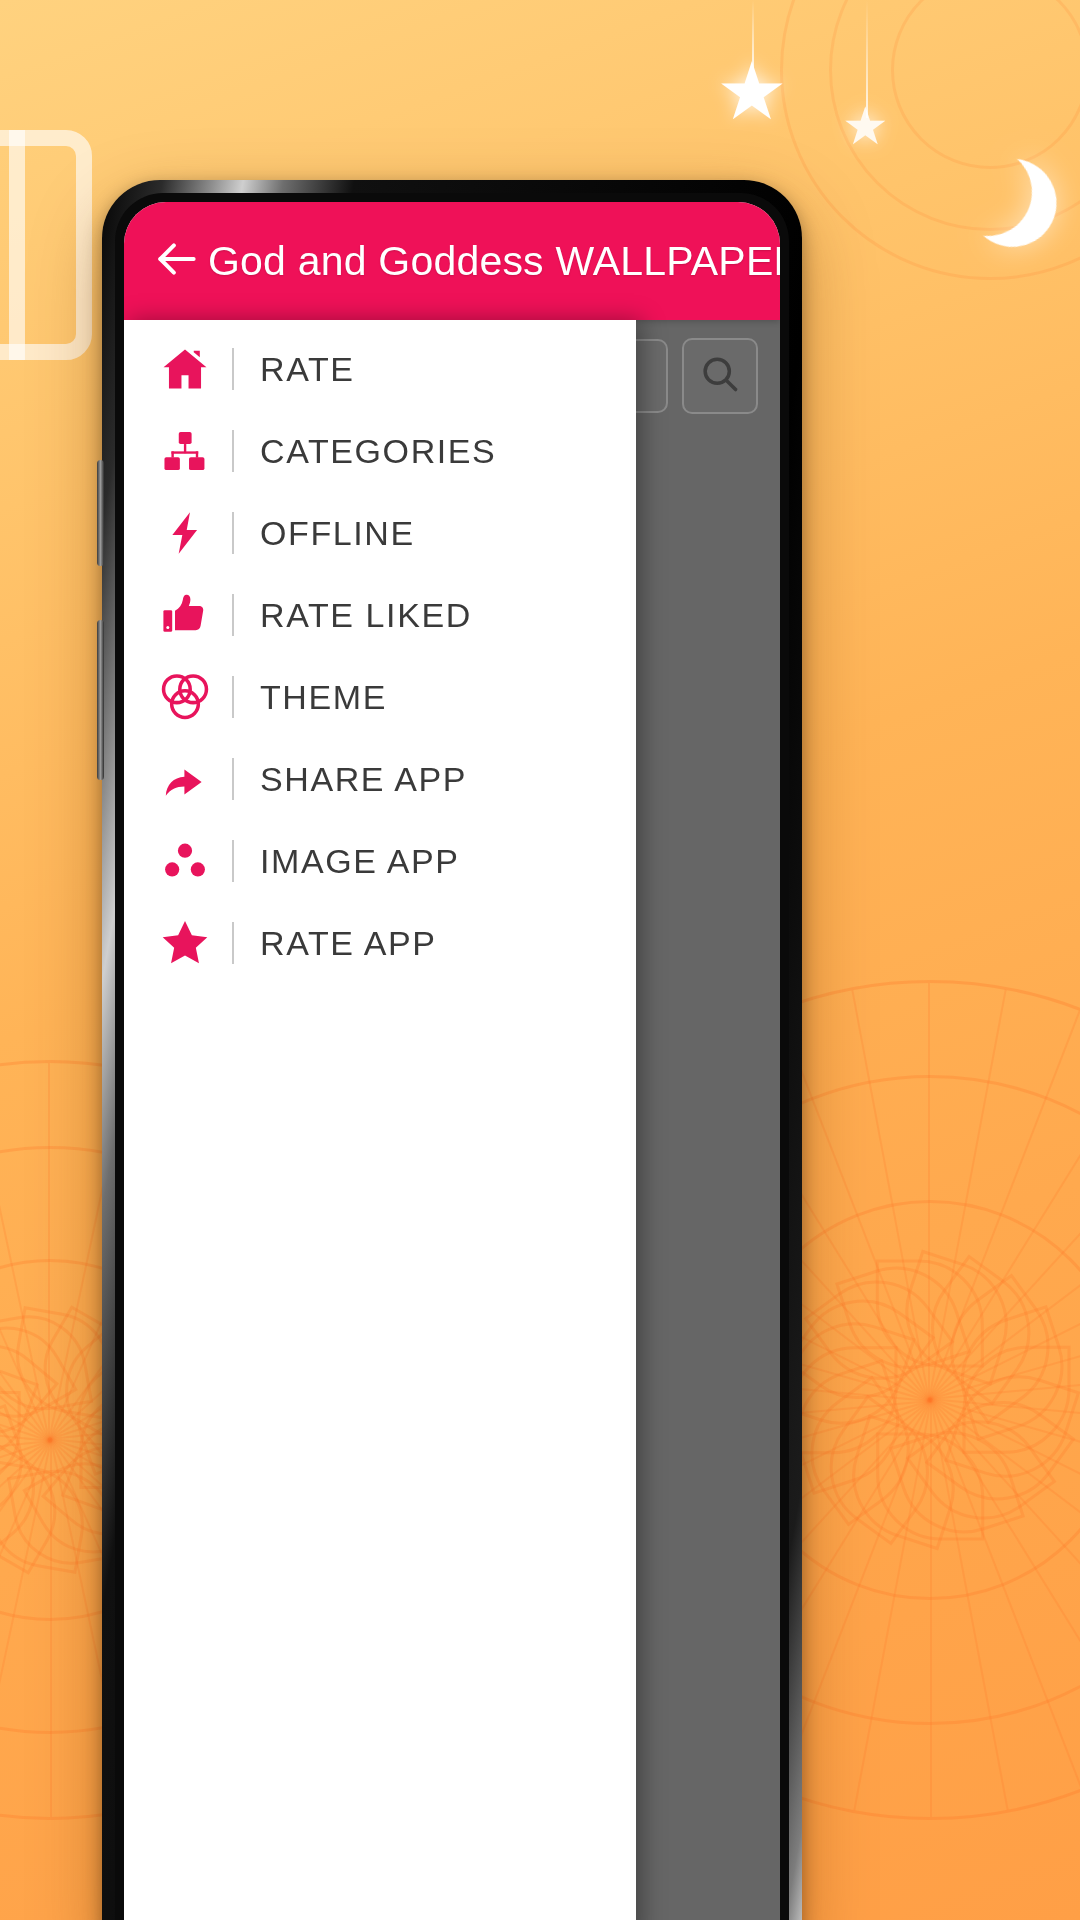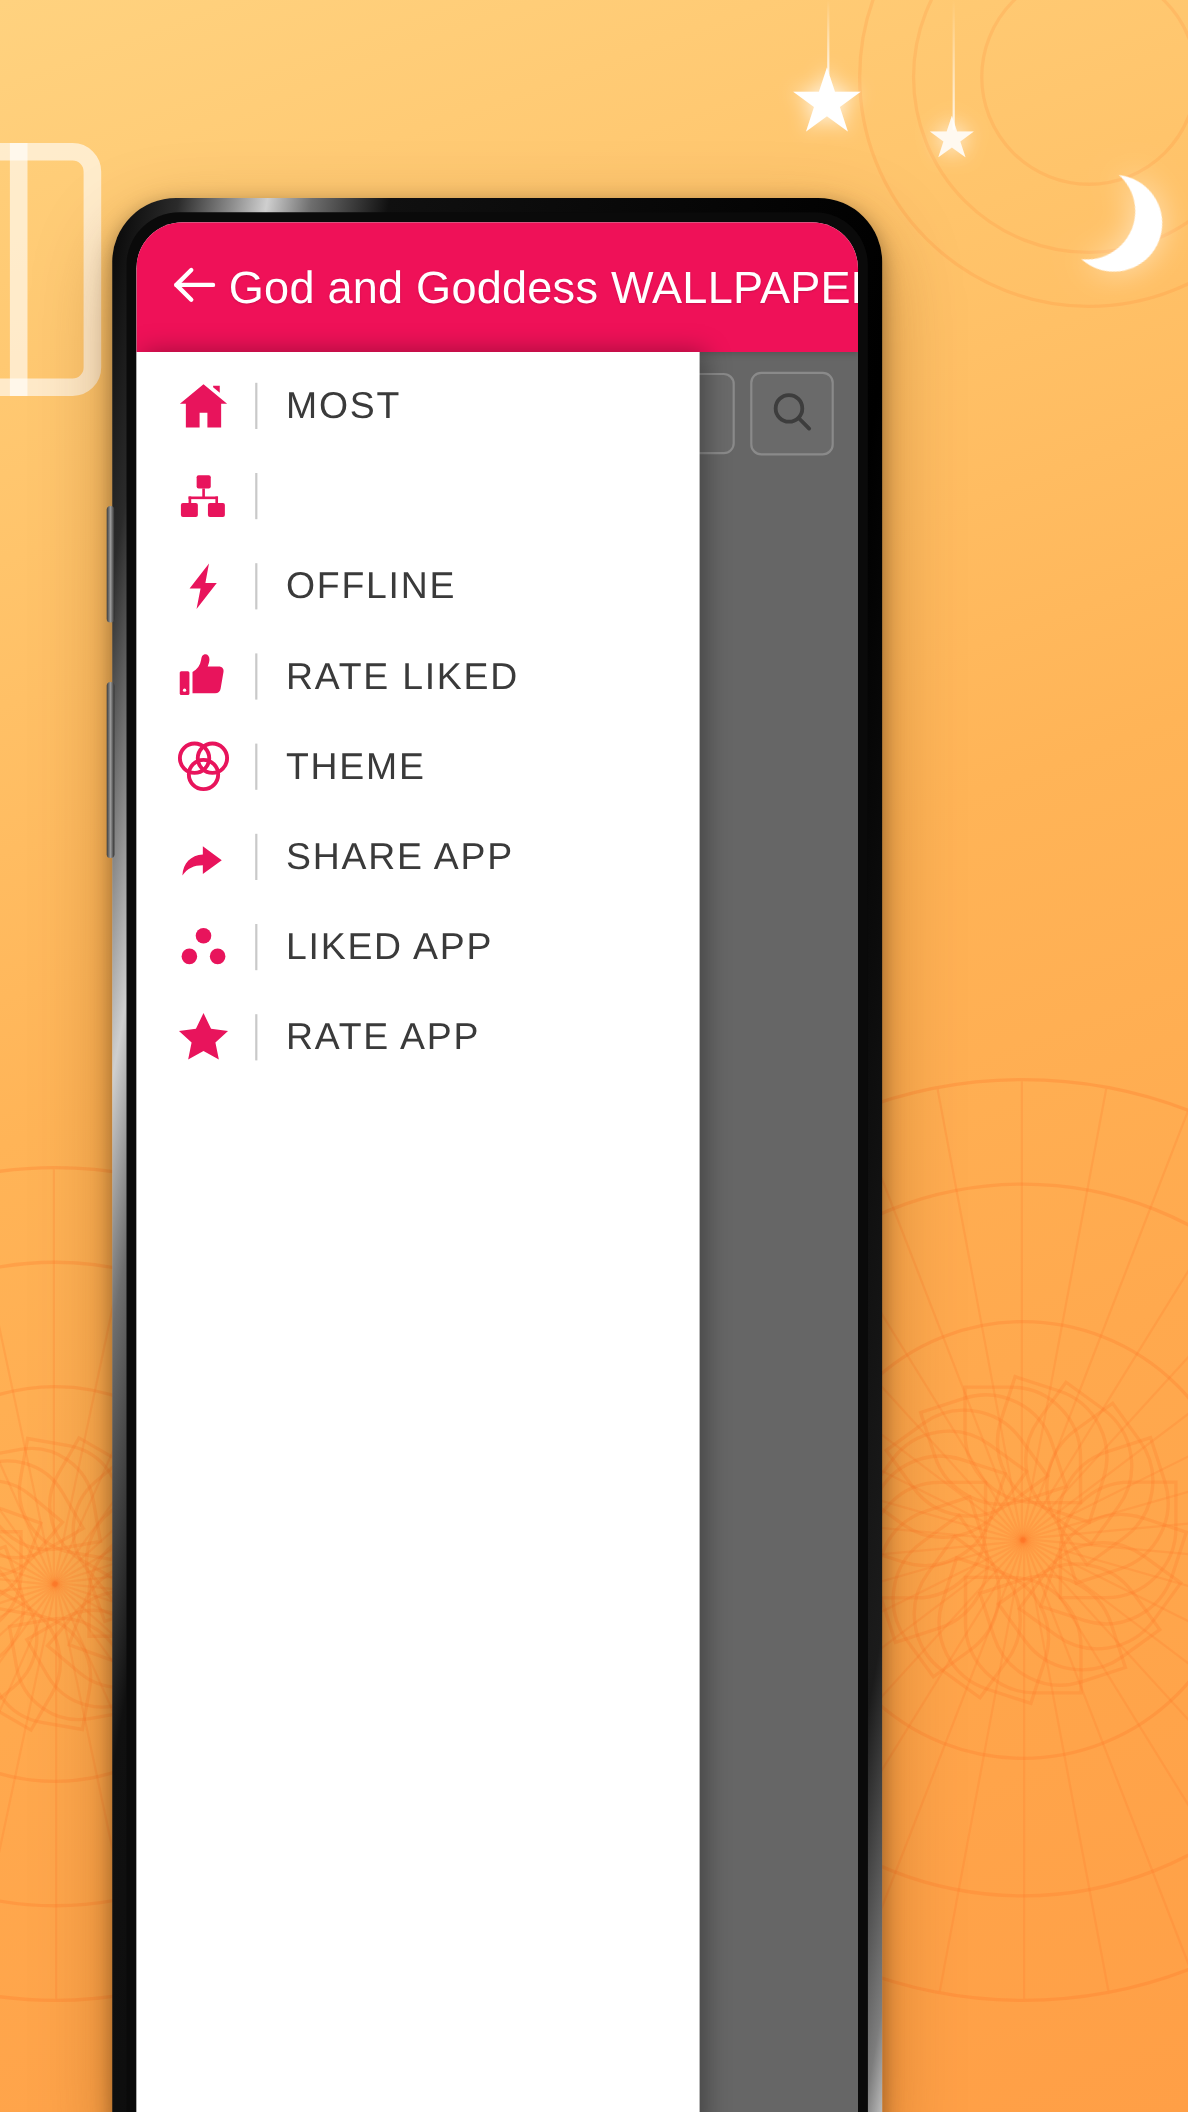--- a/index.html
+++ b/index.html
@@ -315,36 +315,37 @@
       <div id="drawer">
 
         <div class="nav-item">
           <span class="nav-icon">
             <svg width="50" height="50" viewBox="0 0 24 24" fill="currentColor">
               <path d="M12 2.6 1.7 11.1h2.6v10.3h6V15h3.4v6.4h6V11.1h2.6L12 2.6z"></path>
               <path d="M16.2 3.2h2.9v3.1l-2.9-2.4z"></path>
             </svg>
           </span>
           <span class="nav-sep"></span>
-          <span class="nav-label">MOST</span>
+          <span class="nav-label">RATE</span>
         </div>
 
         <div class="nav-item">
           <span class="nav-icon">
             <svg width="44" height="44" viewBox="0 0 24 24" fill="currentColor">
               <rect x="8.6" y="1.6" width="7" height="6.6" rx="1"></rect>
               <rect x="0.8" y="15.4" width="8.4" height="7" rx="1"></rect>
               <rect x="14.2" y="15.4" width="8.4" height="7" rx="1"></rect>
               <rect x="11.4" y="8.2" width="1.3" height="5"></rect>
               <rect x="4.6" y="12.2" width="14.6" height="1.3"></rect>
               <rect x="4.6" y="12.2" width="1.3" height="3.4"></rect>
               <rect x="17.9" y="12.2" width="1.3" height="3.4"></rect>
             </svg>
           </span>
           <span class="nav-sep"></span>
+          <span class="nav-label">CATEGORIES</span>
         </div>
 
         <div class="nav-item">
           <span class="nav-icon">
             <svg width="46" height="46" viewBox="0 0 24 24" fill="currentColor">
               <path d="M14.6 1.2 5.4 13.1h5.2l-1.9 9.7 9.6-12.4h-5.4l1.7-9.2z"></path>
             </svg>
           </span>
           <span class="nav-sep"></span>
           <span class="nav-label">OFFLINE</span>
@@ -389,21 +390,21 @@
 
         <div class="nav-item">
           <span class="nav-icon">
             <svg width="46" height="46" viewBox="0 0 24 24" fill="currentColor">
               <circle cx="12" cy="6.6" r="3.7"></circle>
               <circle cx="5.3" cy="16.4" r="3.7"></circle>
               <circle cx="18.7" cy="16.4" r="3.7"></circle>
             </svg>
           </span>
           <span class="nav-sep"></span>
-          <span class="nav-label">LIKED APP</span>
+          <span class="nav-label">IMAGE APP</span>
         </div>
 
         <div class="nav-item">
           <span class="nav-icon">
             <svg width="50" height="50" viewBox="0 0 24 24" fill="currentColor">
               <path d="M12 1.4l3.3 6.9 7.4.9-5.5 5.1 1.5 7.4L12 18l-6.7 3.7 1.5-7.4L1.3 9.2l7.4-.9L12 1.4z"></path>
             </svg>
           </span>
           <span class="nav-sep"></span>
           <span class="nav-label">RATE APP</span>

